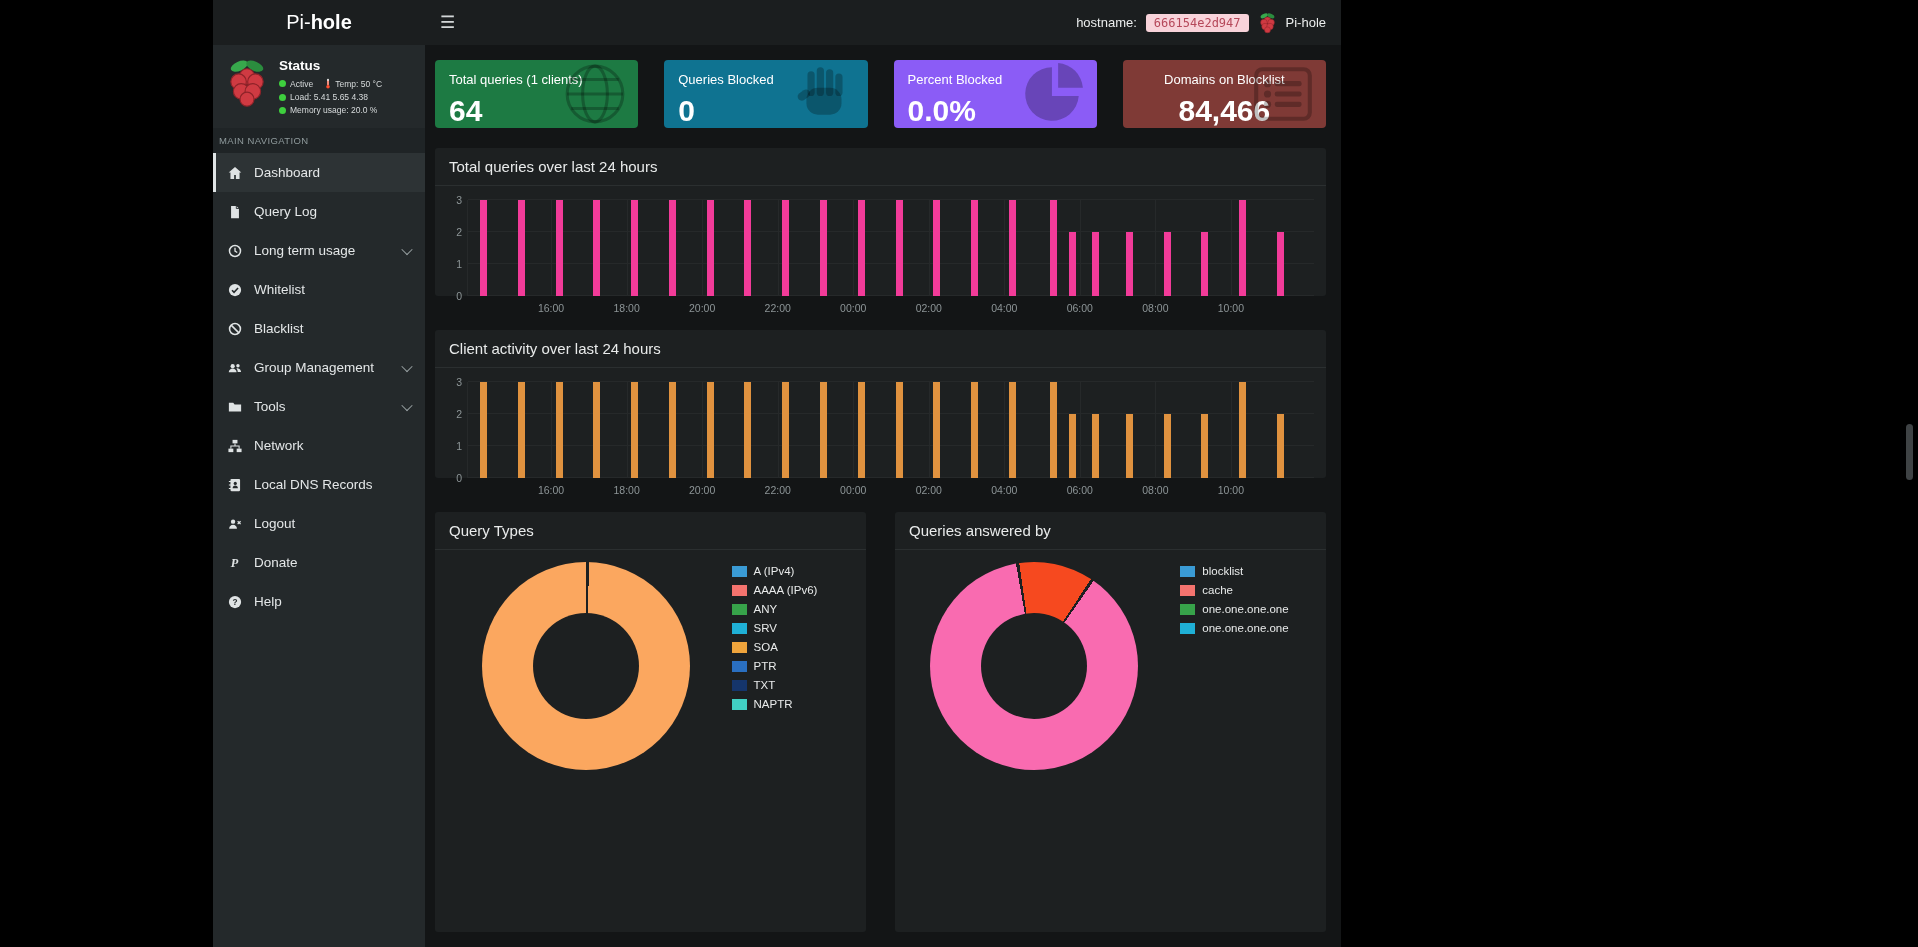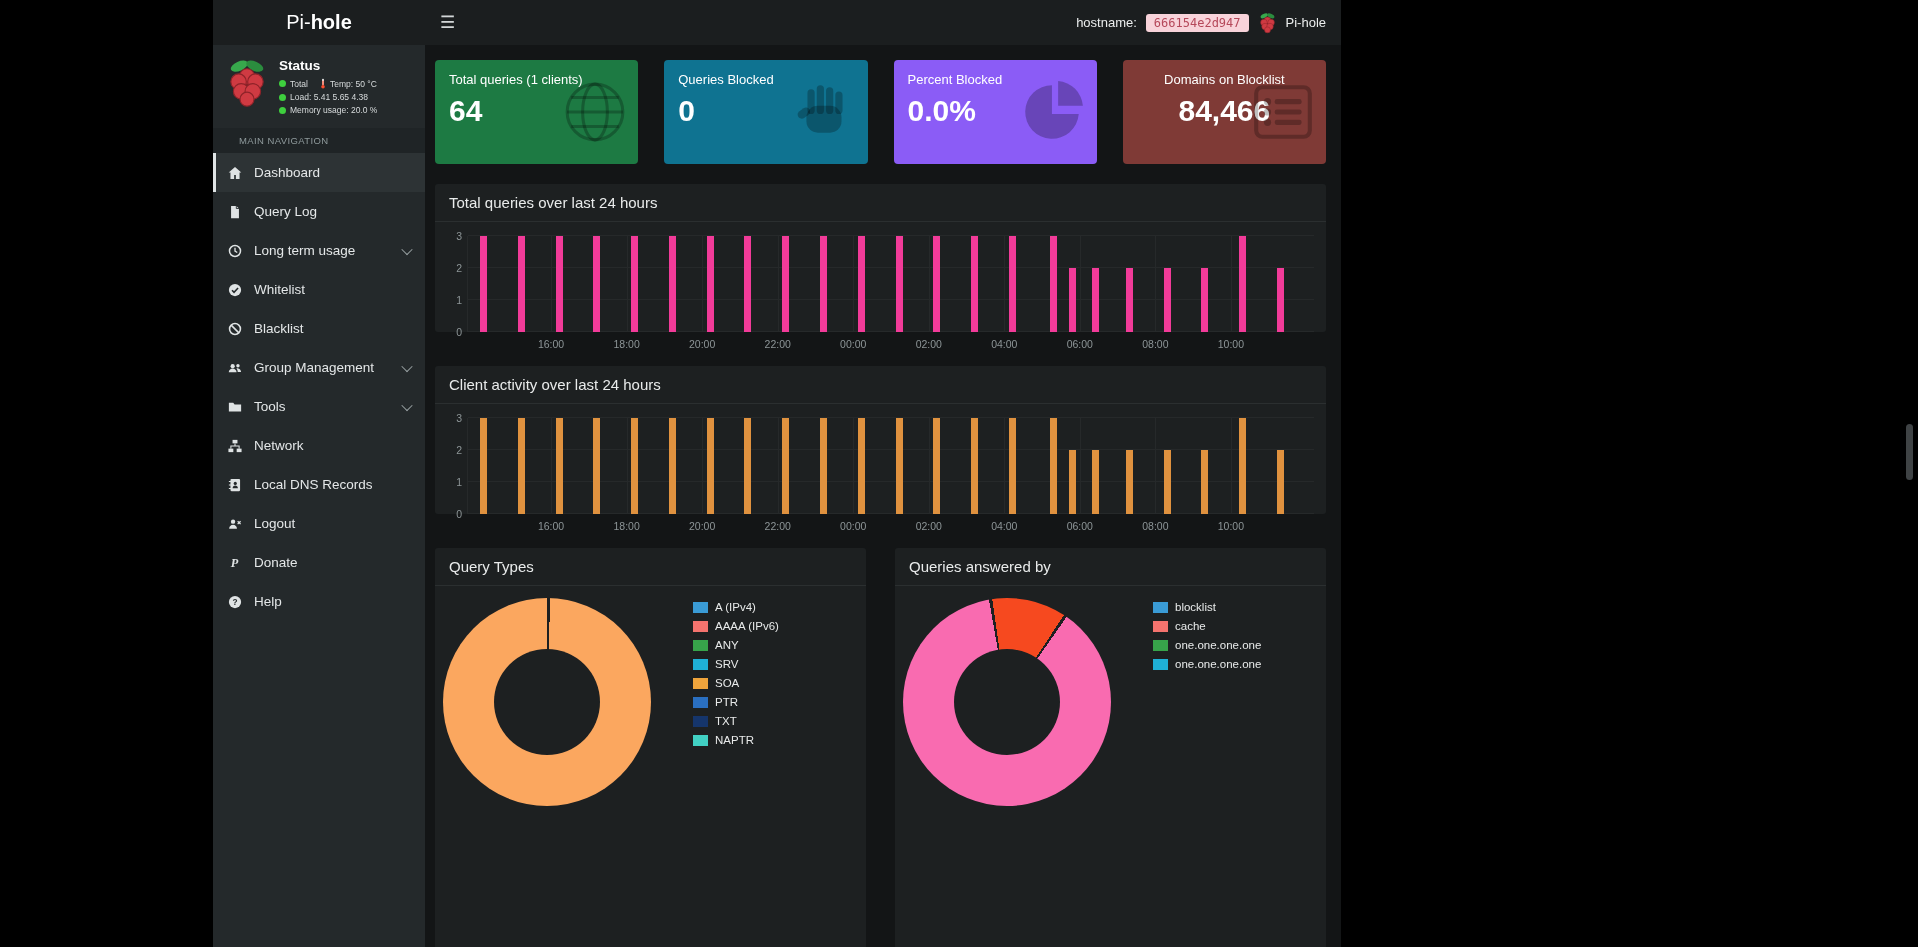--- a/index.html
+++ b/index.html
@@ -22,51 +22,51 @@
 
   
   .sidebar{position:absolute;top:45px;left:0;width:212px;bottom:0;background:#24292b;color:#dfe3e4;}
   .user-panel{display:flex;gap:10px;padding:12px 8px 10px 12px;align-items:flex-start;}
   .rasp-lg svg{width:44px;height:52px;display:block;}
   .status-title{font-weight:700;font-size:13.5px;color:#fff;margin:1px 0 5px;}
   .status-line{display:flex;align-items:center;gap:4px;font-size:8.5px;color:#d7dbdc;margin-bottom:3px;white-space:nowrap;}
   .dot{width:7px;height:7px;border-radius:50%;background:#3ecf3e;display:inline-block;flex:none;}
   .temp-icon svg{height:11px;width:6px;display:block;}
   .status-line .gap{width:4px;}
-  .nav-label{font-size:9.5px;color:#8f9a9c;padding:7px 26px;background:#1f2426;letter-spacing:.4px;}
+  .nav-label{font-size:9.5px;color:#8f9a9c;padding:7px 6px;background:#1f2426;letter-spacing:.4px;}
   .menu-item{display:flex;align-items:center;gap:11px;height:39px;padding:0 14px 0 11px;font-size:13.5px;
              color:#e4e7e8;cursor:pointer;border-left:3px solid transparent;text-decoration:none;}
   .menu-item.active{background:#2d3335;border-left-color:#dfe4e5;}
   .mi-icon{width:16px;display:flex;justify-content:center;color:#dfe3e4;flex:none;}
   .mi-icon svg{width:14px;height:14px;display:block;}
   .chevron{margin-left:auto;width:7px;height:7px;border-right:1.6px solid #98a0a2;border-bottom:1.6px solid #98a0a2;
            transform:rotate(45deg) translate(-1px,-1px);}
 
   
   .content{position:absolute;left:212px;top:45px;right:0;bottom:0;padding:15px 15px 0 10px;overflow:hidden;}
   .cards{display:grid;grid-template-columns:repeat(4,1fr);gap:26px;margin-bottom:20px;}
-  .card{position:relative;height:104px;border-radius:4px;padding:12px 14px;color:#fff;overflow:hidden;box-sizing:border-box;}
+  .card{position:relative;height:68px;border-radius:4px;padding:12px 14px;color:#fff;overflow:hidden;box-sizing:border-box;}
   .card-title{font-size:13px;}
   .card-value{font-size:30px;font-weight:700;margin-top:7px;}
   .card-icon{position:absolute;right:10px;top:50%;transform:translateY(-50%);}
   .card-icon svg{width:66px;height:66px;display:block;}
 
   .panel{background:#1d2021;border-radius:3px;margin-bottom:20px;}
   .panel-title{font-size:15px;color:#e9ebeb;padding:10px 14px;border-bottom:1px solid #2b2f30;}
   .panel-row{display:grid;grid-template-columns:1fr 1fr;gap:29px;}
   .panel.tall{height:420px;margin-bottom:0;}
 
   .bar-chart{position:relative;height:96px;margin:14px 12px 34px 32px;border-left:1px solid #26292a;}
   .grid-h{position:absolute;left:0;right:0;height:1px;background:#26292a;}
   .grid-v{position:absolute;top:0;bottom:0;width:1px;background:#26292a;}
   .bar{position:absolute;bottom:0;width:7px;margin-left:-3px;}
   .ylab{position:absolute;left:-26px;width:20px;text-align:right;font-size:10.5px;color:#8d9597;transform:translateY(50%);}
   .xlab{position:absolute;top:100%;margin-top:6px;transform:translateX(-50%);font-size:10.5px;color:#8d9597;white-space:nowrap;}
 
-  .donut-body{display:flex;padding:12px 10px 0 8px;}
+  .donut-body{display:flex;padding:12px 10px 0 8px;justify-content:center;}
   .donut{position:relative;width:208px;height:208px;border-radius:50%;flex:none;}
   .donut .hole{position:absolute;left:50%;top:50%;width:106px;height:106px;transform:translate(-50%,-50%);
                border-radius:50%;background:#1d2021;}
   .legend{list-style:none;margin:3px 0 0 42px;padding:0;}
   .legend li{display:flex;align-items:center;gap:7px;margin-bottom:7px;font-size:11.5px;color:#e8eaea;}
   .swatch{width:15px;height:11px;display:inline-block;flex:none;}
 
   
   .osbar{position:absolute;right:3px;top:0;bottom:0;width:9px;}
   .osbar .thumb{position:absolute;top:424px;height:56px;width:7px;border-radius:4px;background:#3f4345;}
@@ -120,21 +120,21 @@
                 <circle cx="21.5" cy="26.5" r="6"></circle>
                 <circle cx="17" cy="32.5" r="5.4"></circle>
               </g>
             </svg>
           </span>
         <div class="status">
           <div class="status-title">Status</div>
           <div id="status-lines">
               <div class="status-line">
                 <span class="dot"></span>
-                <span>Total</span>
+                <span>Active</span>
                 <span class="gap"></span>
                 <span class="temp-icon">
                   <svg viewBox="0 0 8 16">
                     <rect x="2.6" y="1" width="2.8" height="9.5" rx="1.4" fill="#e8e8e8"></rect>
                     <rect x="3.2" y="4" width="1.6" height="7" fill="#ff4d2e"></rect>
                     <circle cx="4" cy="12.6" r="2.6" fill="#ff4d2e"></circle>
                   </svg>
                 </span>
                 <span>Temp: 50 °C</span>
               </div>

